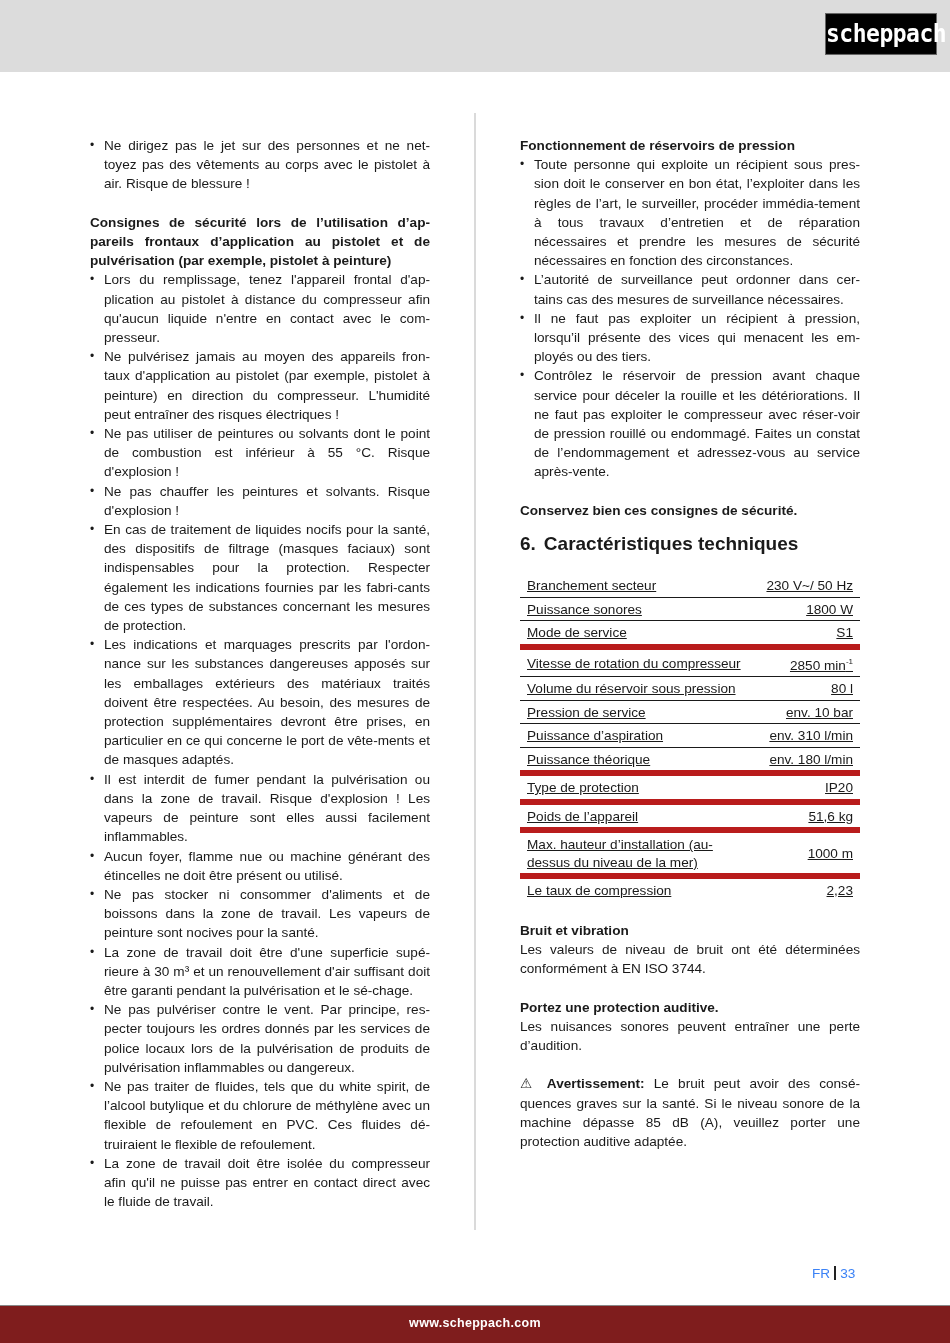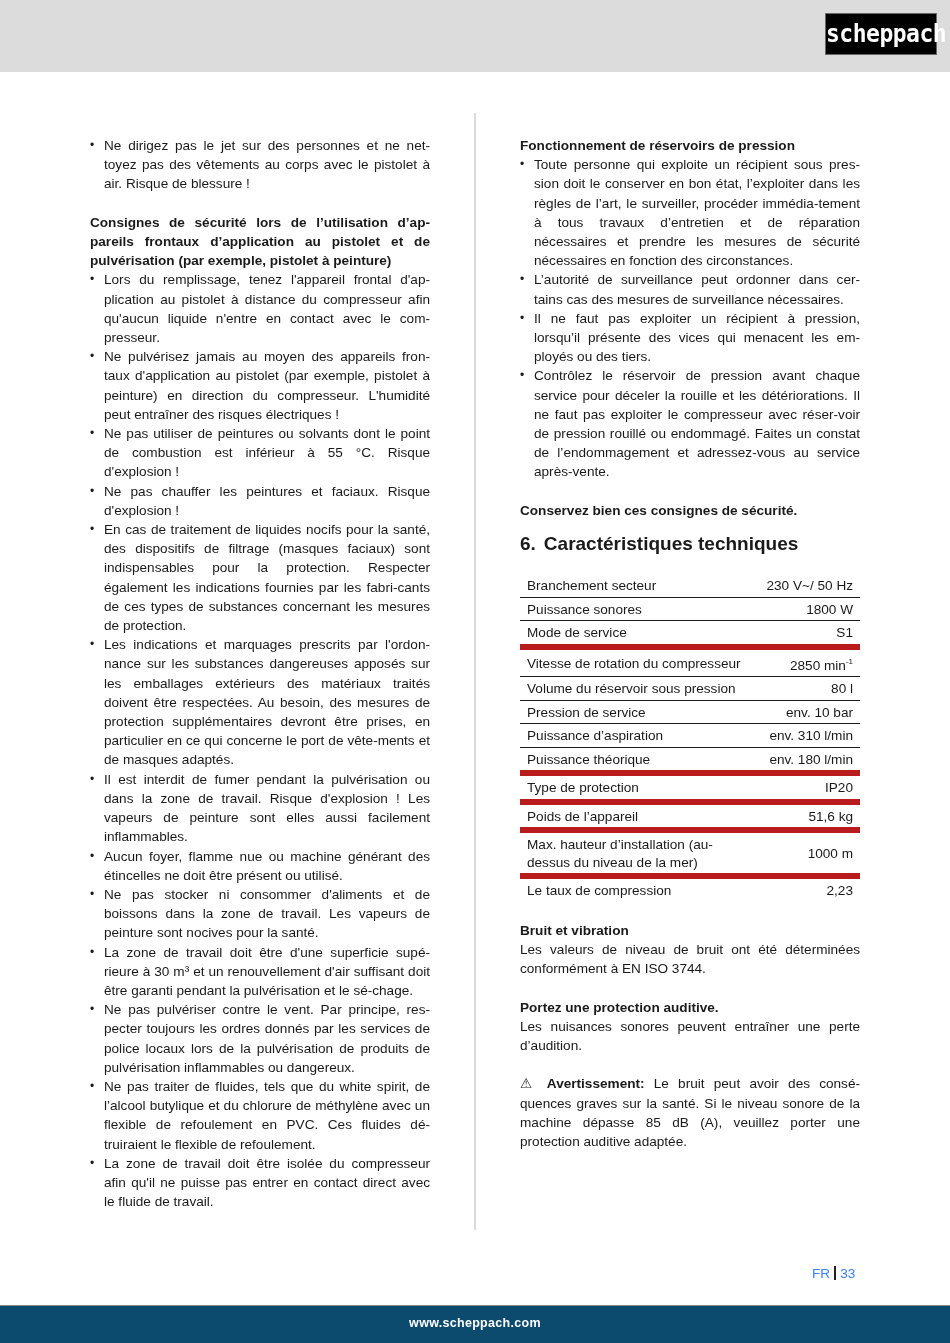--- a/index.html
+++ b/index.html
@@ -25,53 +25,53 @@
   ul.bullets li::before { content: "•"; position: absolute; left: 0; top: 0; font-size: 12px; }
 
   .bold-heading { font-weight: bold; text-align: justify; }
   p.para { text-align: justify; }
   .gap { height: 19.2px; }
 
   h2.section-title { font-size: 19px; font-weight: bold; line-height: 24px; margin: 6px 0 18px 0; }
   h2.section-title .num { margin-right: 8px; }
 
   table.specs { width: 340px; border-collapse: collapse; font-size: 13.6px; }
-  table.specs td { padding: 3px 7px 2px 7px; line-height: 17.5px; vertical-align: middle; }
+  table.specs td { padding: 3px 7px 2px 7px; line-height: 17.5px; vertical-align: middle; text-decoration: underline; }
   table.specs td.val { text-align: right; white-space: nowrap; }
   table.specs tr { border-bottom: 1px solid #1a1a1a; }
   table.specs tr.light { border-bottom: 6px solid #b91c1c; }
   table.specs tr.last { border-bottom: none; }
   sup { font-size: 8px; vertical-align: 6px; }
 
   .warn-icon { font-weight: normal; }
   .page-num { position: absolute; left: 812px; top: 1266px; font-size: 13.6px; color: #3b82f6; }
   .page-num .sep { display: inline-block; width: 2px; height: 14px; background: #222; vertical-align: -2px; margin: 0 4px; }
 
-  .bottom-band { position: absolute; left: 0; top: 1305px; width: 950px; height: 38px; background: #0c4a6e; border-top: 1px solid #888; }
+  .bottom-band { position: absolute; left: 0; top: 1305px; width: 950px; height: 38px; background: #7f1d1d; border-top: 1px solid #888; }
   .footer-url { position: absolute; left: 0; width: 950px; top: 10px; text-align: center; color: #fff; font-weight: bold; font-size: 12.5px; letter-spacing: 0.3px; }
 </style>
 </head>
 <body>
 
 <div class="top-band"></div>
 <div class="logo">scheppach</div>
 
 <div class="divider"></div>
 
 <div class="col col-left">
   <ul class="bullets">
     <li>Ne dirigez pas le jet sur des personnes et ne net-toyez pas des vêtements au corps avec le pistolet à air. Risque de blessure !</li>
   </ul>
   <div class="gap"></div>
   <div class="bold-heading">Consignes de sécurité lors de l’utilisation d’ap-pareils frontaux d’application au pistolet et de pulvérisation (par exemple, pistolet à peinture)</div>
   <ul class="bullets">
     <li>Lors du remplissage, tenez l'appareil frontal d'ap-plication au pistolet à distance du compresseur afin qu'aucun liquide n'entre en contact avec le com-presseur.</li>
     <li>Ne pulvérisez jamais au moyen des appareils fron-taux d'application au pistolet (par exemple, pistolet à peinture) en direction du compresseur. L'humidité peut entraîner des risques électriques !</li>
     <li>Ne pas utiliser de peintures ou solvants dont le point de combustion est inférieur à 55 °C. Risque d'explosion !</li>
-    <li>Ne pas chauffer les peintures et faciaux. Risque d'explosion !</li>
+    <li>Ne pas chauffer les peintures et solvants. Risque d'explosion !</li>
     <li>En cas de traitement de liquides nocifs pour la santé, des dispositifs de filtrage (masques faciaux) sont indispensables pour la protection. Respecter également les indications fournies par les fabri-cants de ces types de substances concernant les mesures de protection.</li>
     <li>Les indications et marquages prescrits par l'ordon-nance sur les substances dangereuses apposés sur les emballages extérieurs des matériaux traités doivent être respectées. Au besoin, des mesures de protection supplémentaires devront être prises, en particulier en ce qui concerne le port de vête-ments et de masques adaptés.</li>
     <li>Il est interdit de fumer pendant la pulvérisation ou dans la zone de travail. Risque d'explosion ! Les vapeurs de peinture sont elles aussi facilement inflammables.</li>
     <li>Aucun foyer, flamme nue ou machine générant des étincelles ne doit être présent ou utilisé.</li>
     <li>Ne pas stocker ni consommer d'aliments et de boissons dans la zone de travail. Les vapeurs de peinture sont nocives pour la santé.</li>
     <li>La zone de travail doit être d'une superficie supé-rieure à 30 m³ et un renouvellement d'air suffisant doit être garanti pendant la pulvérisation et le sé-chage.</li>
     <li>Ne pas pulvériser contre le vent. Par principe, res-pecter toujours les ordres donnés par les services de police locaux lors de la pulvérisation de produits de pulvérisation inflammables ou dangereux.</li>
     <li>Ne pas traiter de fluides, tels que du white spirit, de l’alcool butylique et du chlorure de méthylène avec un flexible de refoulement en PVC. Ces fluides dé-truiraient le flexible de refoulement.</li>
     <li>La zone de travail doit être isolée du compresseur afin qu'il ne puisse pas entrer en contact direct avec le fluide de travail.</li>
   </ul>

